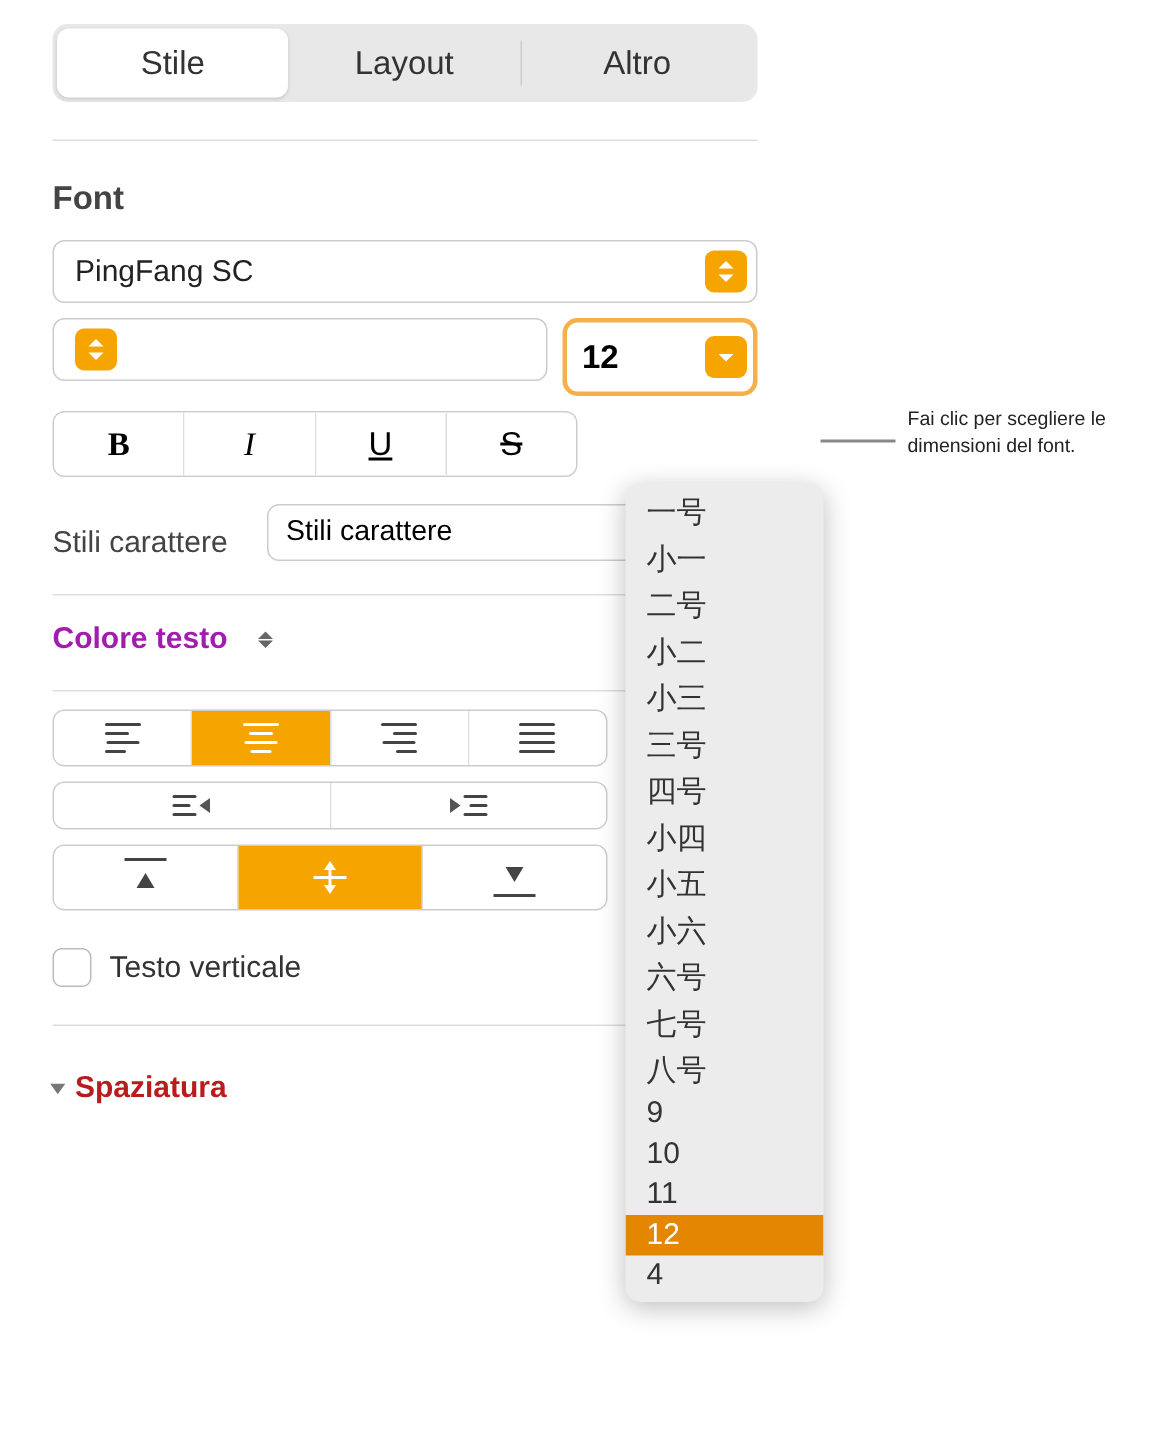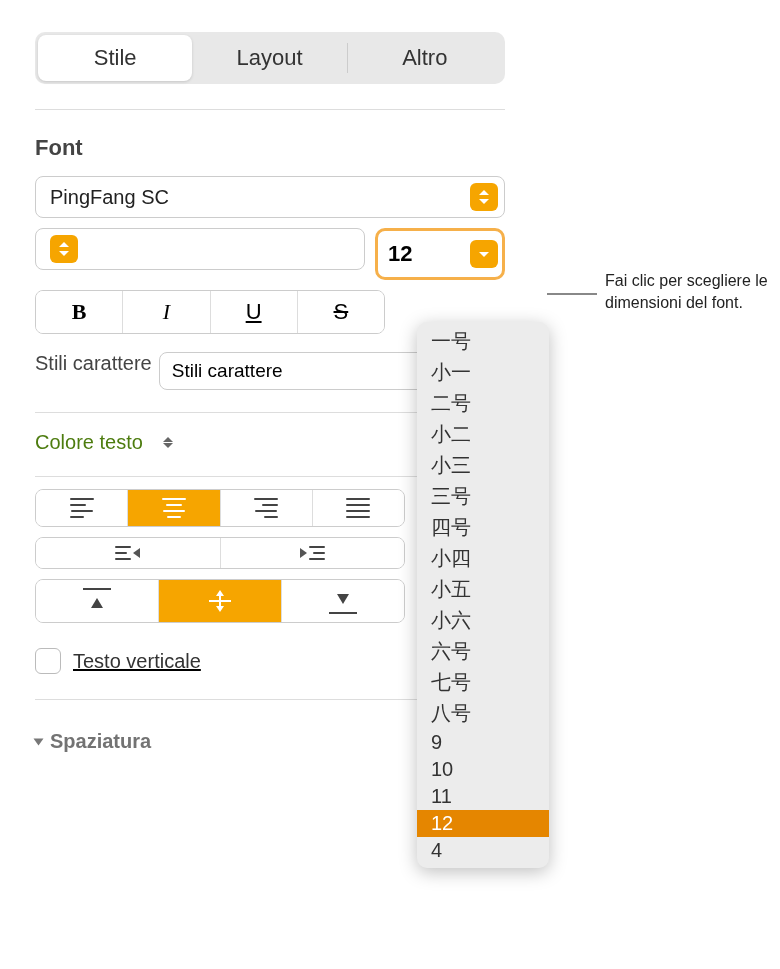--- a/index.html
+++ b/index.html
@@ -6,21 +6,21 @@
   body {
     font-family: -apple-system, "Helvetica Neue", Arial, sans-serif;
     background: #fff;
     font-size: 16px;
     position: relative;
     width: 780px;
     height: 969px;
   }
   .panel {
     width: 540px;
-    padding: 32px 35px;
+    padding: 16px 35px;
     position: relative;
   }
   
   .tabs {
     display: flex;
     background: #e8e8e8;
     border-radius: 10px;
     padding: 3px;
     margin-bottom: 25px;
   }
@@ -132,43 +132,43 @@
   }
   .seg-btn:last-child { border-right: none; }
   .seg-btn.active { background: #f6a500; }
   .bold { font-weight: 700; font-family: Georgia, serif; }
   .italic { font-style: italic; font-family: Georgia, serif; }
   .underline { text-decoration: underline; }
   .strike { text-decoration: line-through; }
 
   .char-style-row {
     display: flex;
-    align-items: flex-start;
-    gap: 7px;
+    align-items: flex-end;
+    gap: 26px;
     margin-top: 18px;
   }
   .char-style-label { font-size: 20px; color: #444; }
   .char-style-drop {
     flex: 1;
     border: 1px solid #ccc;
     border-radius: 8px;
     padding: 7px 12px;
     font-size: 19px;
     display: flex;
     align-items:center;
   }
 
   .color-row {
     display: flex;
     align-items: center;
     gap: 20px;
     margin-top: 18px;
     font-size: 20px;
-    font-weight: 400;
-    color: #4d7c0f;
+    font-weight: 700;
+    color: #a21caf;
   }
   .updown-small {
     display:flex; flex-direction:column; gap:1px;
   }
   .updown-small .au,.updown-small .ad{
     width:0;height:0;border-left:5px solid transparent;border-right:5px solid transparent;
   }
   .updown-small .au{border-bottom:5px solid #666;}
   .updown-small .ad{border-top:5px solid #666;}
 
@@ -191,33 +191,32 @@
   .valign-icon .line{position:absolute;left:0;right:0;height:2px;background:#444;}
   .valign-icon .arr{width:0;height:0;border-left:6px solid transparent;border-right:6px solid transparent;}
   .va-top .line{top:0;} .va-top .arr{border-bottom:10px solid #444;margin-top:4px;} 
   .va-bot .line{bottom:0;} .va-bot .arr{border-top:10px solid #444;margin-bottom:4px;}
 
   .checkbox-row {
     display: flex;
     align-items: center;
     gap: 12px;
     margin-top: 25px;
-    text-decoration: underline;
   }
   .checkbox {
     width: 26px; height: 26px;
     border: 1.5px solid #bbb;
     border-radius: 6px;
     background: #fff;
   }
   .cb-label { font-size: 20px; color: #333; }
 
   .spacing-row {
     display:flex; align-items:center; gap:8px; margin-top:30px;
-    font-size:20px; font-weight:600; color:#737373;
+    font-size:20px; font-weight:600; color:#b91c1c;
   }
   .chev { display:flex; flex-direction:column; gap:2px; transform: rotate(0deg);}
   .chev::before{content:"";width:0;height:0;border-top:5px solid transparent;border-bottom:5px solid transparent;border-left:7px solid #777; transform: rotate(90deg);}
 
   
   .size-menu {
     position: absolute;
     top: 322px;
     left: 417px;
     width: 132px;
@@ -246,21 +245,21 @@
     left: 547px;
     width: 50px;
     height: 2px;
     background: #888;
   }
   .callout {
     position: absolute;
     top: 270px;
     left: 605px;
     width: 165px;
-    font-size: 16px;
+    font-size: 13px;
     line-height: 1.35;
     color: #222;
   }
 </style>
 </head>
 <body>
 
 <div class="panel">
 
   <div class="tabs">

